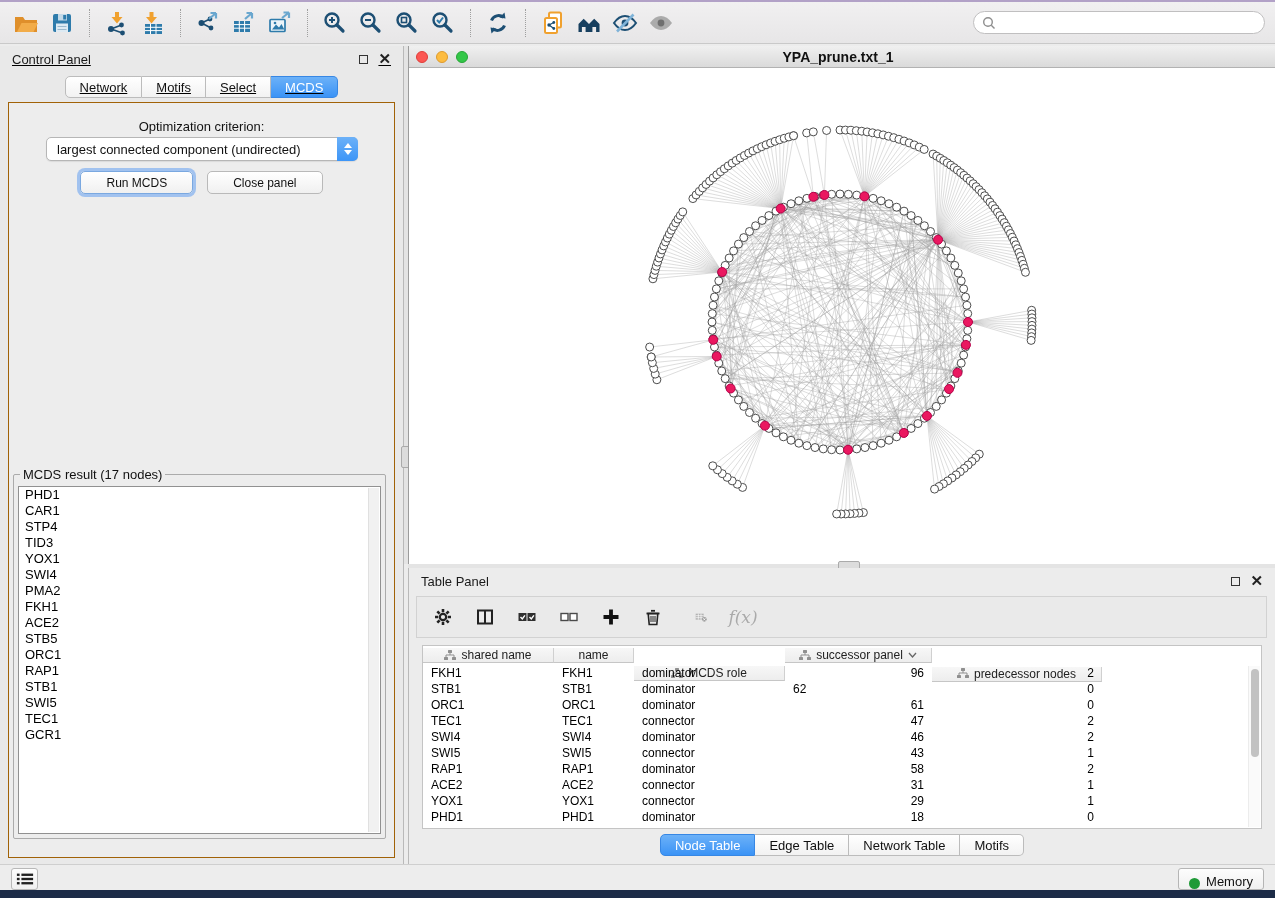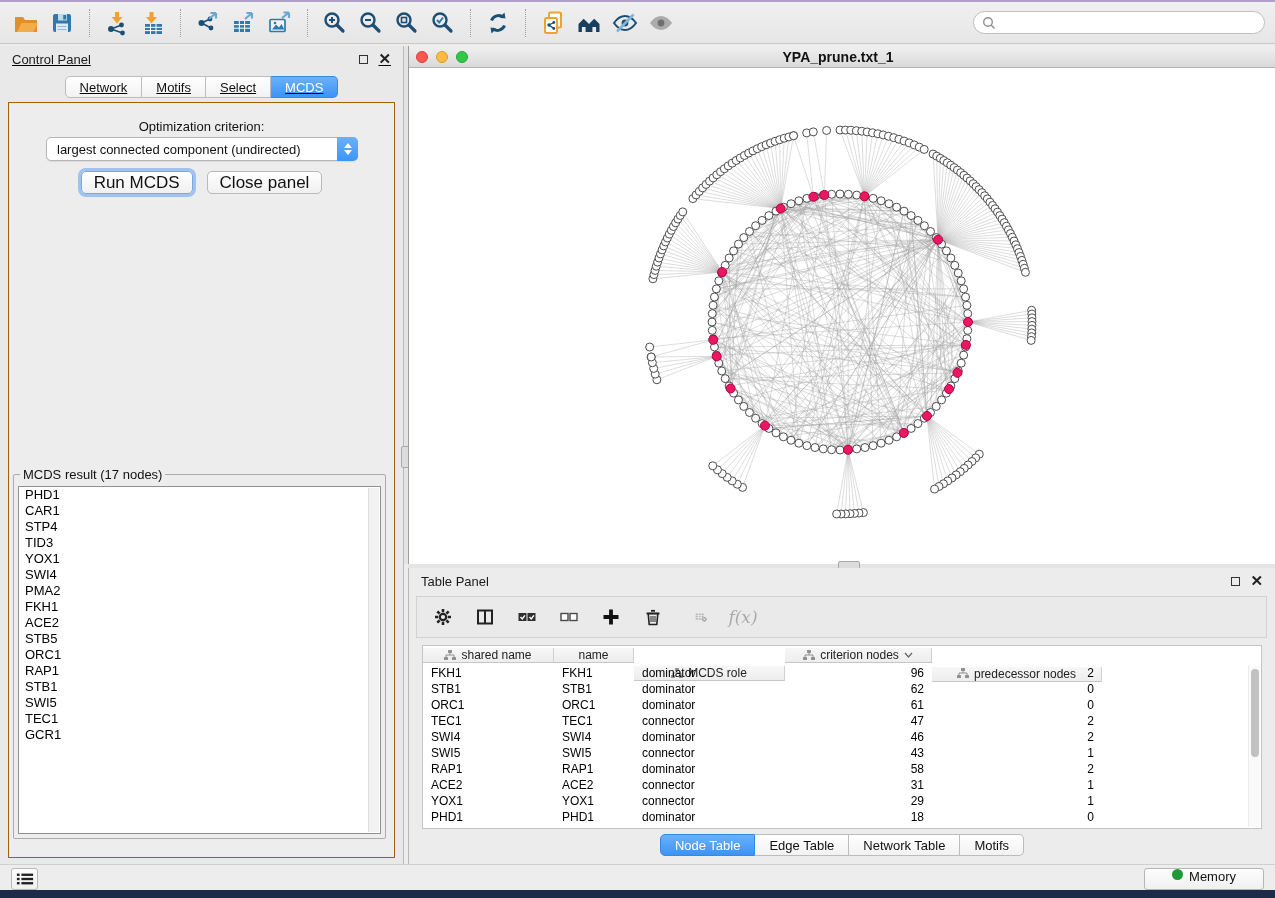--- a/index.html
+++ b/index.html
@@ -28,21 +28,21 @@
   .seg-btn.active { background:linear-gradient(#6cb1f8,#3b93f6); color:#fff; border-color:#3787e4; }
 
   .cp-content { position:absolute; top:56px; left:8px; right:8px; bottom:6px; background:#ededed; border:1px solid #a16207; }
   .opt-label { text-align:center; margin-top:16px; font-size:13px; color:#111; }
   .dropdown { position:absolute; top:34px; left:37px; width:312px; height:24px; background:#fff; border:1px solid #b6b6b6; border-radius:5px; display:flex; align-items:center; cursor:pointer; box-shadow:0 1px 1px rgba(0,0,0,.08); }
   .dropdown .dd-text { flex:1; font-size:13px; padding-left:10px; color:#111; white-space:nowrap; overflow:hidden; }
   .dd-cap { width:21px; height:24px; margin:-1px -1px -1px 0; background:linear-gradient(#6cb1f8,#3d95f7); border-radius:0 5px 5px 0; display:flex; flex-direction:column; align-items:center; justify-content:center; gap:2px; }
   .dd-cap .up { width:0;height:0;border-left:4px solid transparent;border-right:4px solid transparent;border-bottom:5px solid #fff; }
   .dd-cap .dn { width:0;height:0;border-left:4px solid transparent;border-right:4px solid transparent;border-top:5px solid #fff; }
   .btn-row { position:absolute; top:68px; left:0; right:0; display:flex; justify-content:center; gap:14px; }
-  .push-btn { height:23px; padding:0 12px; background:linear-gradient(#ffffff,#f0f0f0); border:1px solid #b9b9b9; border-radius:5px; font-size:17px; color:#111; display:flex; align-items:center; cursor:pointer; }
+  .push-btn { height:23px; padding:0 25px; background:linear-gradient(#ffffff,#f0f0f0); border:1px solid #b9b9b9; border-radius:5px; font-size:12px; color:#111; display:flex; align-items:center; cursor:pointer; }
   .push-btn.focused { box-shadow:0 0 0 3px rgba(120,170,240,.65); border-color:#7aa8e0; }
 
   fieldset.mcds-group { position:absolute; top:364px; left:4px; right:8px; height:372px; border:1px solid #ababab; border-radius:2px; padding:0; }
   fieldset.mcds-group legend { font-size:13px; color:#111; margin-left:6px; padding:0 3px; }
   .mcds-list { position:absolute; top:4px; left:4px; right:4px; bottom:4px; background:#fff; border:1px solid #919191; overflow:hidden; }
   .mcds-scroll { position:absolute; top:1px; right:1px; bottom:1px; width:11px; background:#f1f1f1; border-left:1px solid #e0e0e0; }
   .mcds-item { font-size:13px; line-height:16px; padding-left:6px; color:#000; }
 
   
   .network-panel { position:absolute; top:44px; left:408px; right:0; height:518px; background:#fff; border-left:1px solid #9c9c9c; }
@@ -73,21 +73,21 @@
   .grid-row { display:flex; height:16px; }
   .grid-cell { font-size:12px; color:#000; line-height:16px; padding:0 8px; white-space:nowrap; overflow:hidden; }
   .grid-scroll { position:absolute; top:20px; right:1px; bottom:1px; width:12px; background:#fafafa; border-left:1px solid #ececec; }
   .grid-thumb { position:absolute; top:3px; left:2px; width:8px; height:88px; background:#c2c2c2; border-radius:4px; }
 
   .tp-tabs { position:absolute; bottom:8px; left:0; right:0; display:flex; justify-content:center; }
 
   
   .status-bar { position:absolute; top:862px; left:0; right:0; height:28px; background:#ededed; border-top:1px solid #cfcfcf; display:flex; align-items:center; padding:0 11px; }
   .menu-btn { width:27px; height:22px; background:linear-gradient(#fdfdfd,#f0f0f0); border:1px solid #b8b8b8; border-radius:3px; display:flex; align-items:center; justify-content:center; cursor:pointer; }
-  .mem-btn { margin-left:auto; height:22px; padding:0 27px; background:linear-gradient(#fdfdfd,#f0f0f0); border:1px solid #b5b5b5; border-radius:3px; display:flex; align-items:flex-start; gap:6px; font-size:13px; color:#111; cursor:pointer; }
+  .mem-btn { margin-left:auto; height:22px; padding:0 10px; background:linear-gradient(#fdfdfd,#f0f0f0); border:1px solid #b5b5b5; border-radius:3px; display:flex; align-items:flex-end; gap:6px; font-size:13px; color:#111; cursor:pointer; }
   .mem-dot { width:11px; height:11px; border-radius:50%; background:#1f9a37; }
   .desktop-strip { position:absolute; top:890px; left:0; right:0; height:8px; background:#1c2b47; }
 </style>
 </head>
 <body>
 
 <div class="window">
 
   <div class="toolbar">
       <span class="tbicon">
@@ -1117,21 +1117,21 @@
           </div>
           <div class="grid-hcell" style="width: 147px;">
             <svg width="12" height="11" viewBox="0 0 12 11">
               <g fill="#8f8f8f">
                 <rect x="4" y="0" width="4" height="3" rx="0.5"></rect>
                 <rect x="0" y="7" width="4" height="3" rx="0.5"></rect>
                 <rect x="8" y="7" width="4" height="3" rx="0.5"></rect>
               </g>
               <path d="M6 3v2M2 7V5h8v2" stroke="#8f8f8f" fill="none"></path>
             </svg>
-            <span>criterion nodes</span>
+            <span>successor panel</span>
             <svg width="9" height="6" viewBox="0 0 9 6">
               <path d="M1 1l3.5 4L8 1" stroke="#666" stroke-width="1.3" fill="none"></path>
             </svg>
           </div>
           <div class="grid-hcell" style="width: 170px; margin-top: 37px;">
             <svg width="12" height="11" viewBox="0 0 12 11">
               <g fill="#8f8f8f">
                 <rect x="4" y="0" width="4" height="3" rx="0.5"></rect>
                 <rect x="0" y="7" width="4" height="3" rx="0.5"></rect>
                 <rect x="8" y="7" width="4" height="3" rx="0.5"></rect>
@@ -1146,21 +1146,21 @@
             <div class="grid-cell" style="width: 131px; text-align: left;">FKH1</div>
             <div class="grid-cell" style="width: 80px; text-align: left;">FKH1</div>
             <div class="grid-cell" style="width: 151px; text-align: left;">dominator</div>
             <div class="grid-cell" style="width: 147px; text-align: right;">96</div>
             <div class="grid-cell" style="width: 170px; text-align: right;">2</div>
           </div>
           <div class="grid-row">
             <div class="grid-cell" style="width: 131px; text-align: left;">STB1</div>
             <div class="grid-cell" style="width: 80px; text-align: left;">STB1</div>
             <div class="grid-cell" style="width: 151px; text-align: left;">dominator</div>
-            <div class="grid-cell" style="width: 147px; text-align: right;">62</div>
+            <div class="grid-cell" style="width: 147px; text-align: left;">62</div>
             <div class="grid-cell" style="width: 170px; text-align: right;">0</div>
           </div>
           <div class="grid-row">
             <div class="grid-cell" style="width: 131px; text-align: left;">ORC1</div>
             <div class="grid-cell" style="width: 80px; text-align: left;">ORC1</div>
             <div class="grid-cell" style="width: 151px; text-align: left;">dominator</div>
             <div class="grid-cell" style="width: 147px; text-align: right;">61</div>
             <div class="grid-cell" style="width: 170px; text-align: right;">0</div>
           </div>
           <div class="grid-row">

